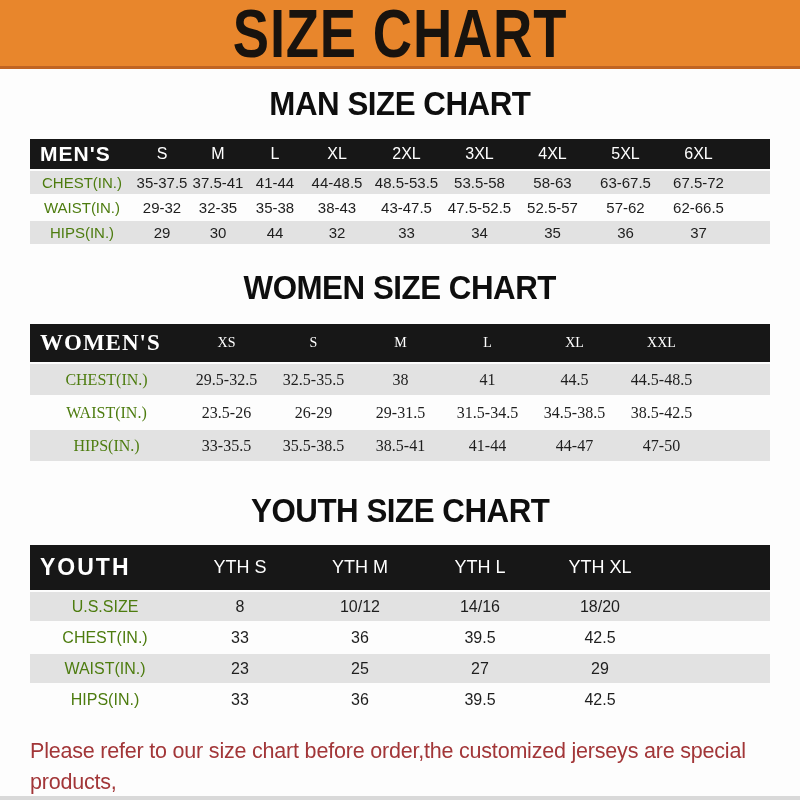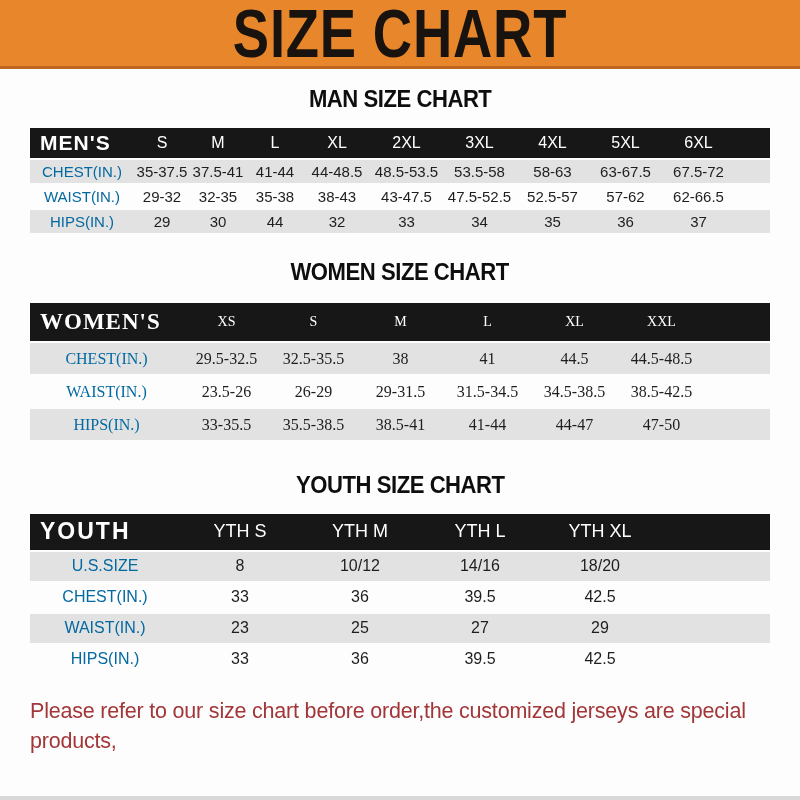--- a/index.html
+++ b/index.html
@@ -28,21 +28,21 @@
     transform-origin: center center;
     letter-spacing: 1px;
     white-space: nowrap;
   }
 
   
   .section-heading {
     text-align: center;
     color: #0e0e0e;
     font-weight: bold;
-    font-size: 24px;
+    font-size: 34px;
     letter-spacing: -0.5px;
     line-height: 1.05;
     white-space: nowrap;
   }
   .section-heading .inner { display: inline-block; transform: scaleX(0.92); transform-origin: center; }
   .heading-man   { margin-top: 17px; }
   .heading-women { margin-top: 24px; text-decoration: underline; }
   .heading-youth { margin-top: 30px; }
 
   
@@ -69,33 +69,33 @@
     font-weight: bold;
     letter-spacing: 1px;
     padding-left: 10px;
   }
   td {
     text-align: center;
     color: #1e1e1e;
     padding: 0;
     white-space: nowrap;
   }
-  td.lbl { color: #0369a1; }
+  td.lbl { color: #4d7c0f; }
   tr.gray td  { background: #e2e2e2; }
   tr.white td { background: #fdfdfd; }
 
   table.men tr.bar th  { height: 30px; font-size: 16px; }
   table.men tr.bar th.lbl { font-size: 21px; }
   table.men td { height: 23px; font-size: 15px; }
 
   table.women tr.bar th { height: 38px; font-size: 14px; }
   table.women tr.bar th.lbl { font-size: 23px; }
   table.women td { height: 31px; font-size: 16px; }
 
-  table.youth tr.bar th { height: 36px; font-size: 18px; }
+  table.youth tr.bar th { height: 45px; font-size: 18px; }
   table.youth tr.bar th.lbl { font-size: 23px; letter-spacing: 2px; }
   table.youth td { height: 29px; font-size: 16px; }
 
   
   .footer {
     margin: 20px 28px 0 30px;
     color: #a23638;
     font-size: 21.5px;
     line-height: 1.42;
     letter-spacing: -0.2px;

